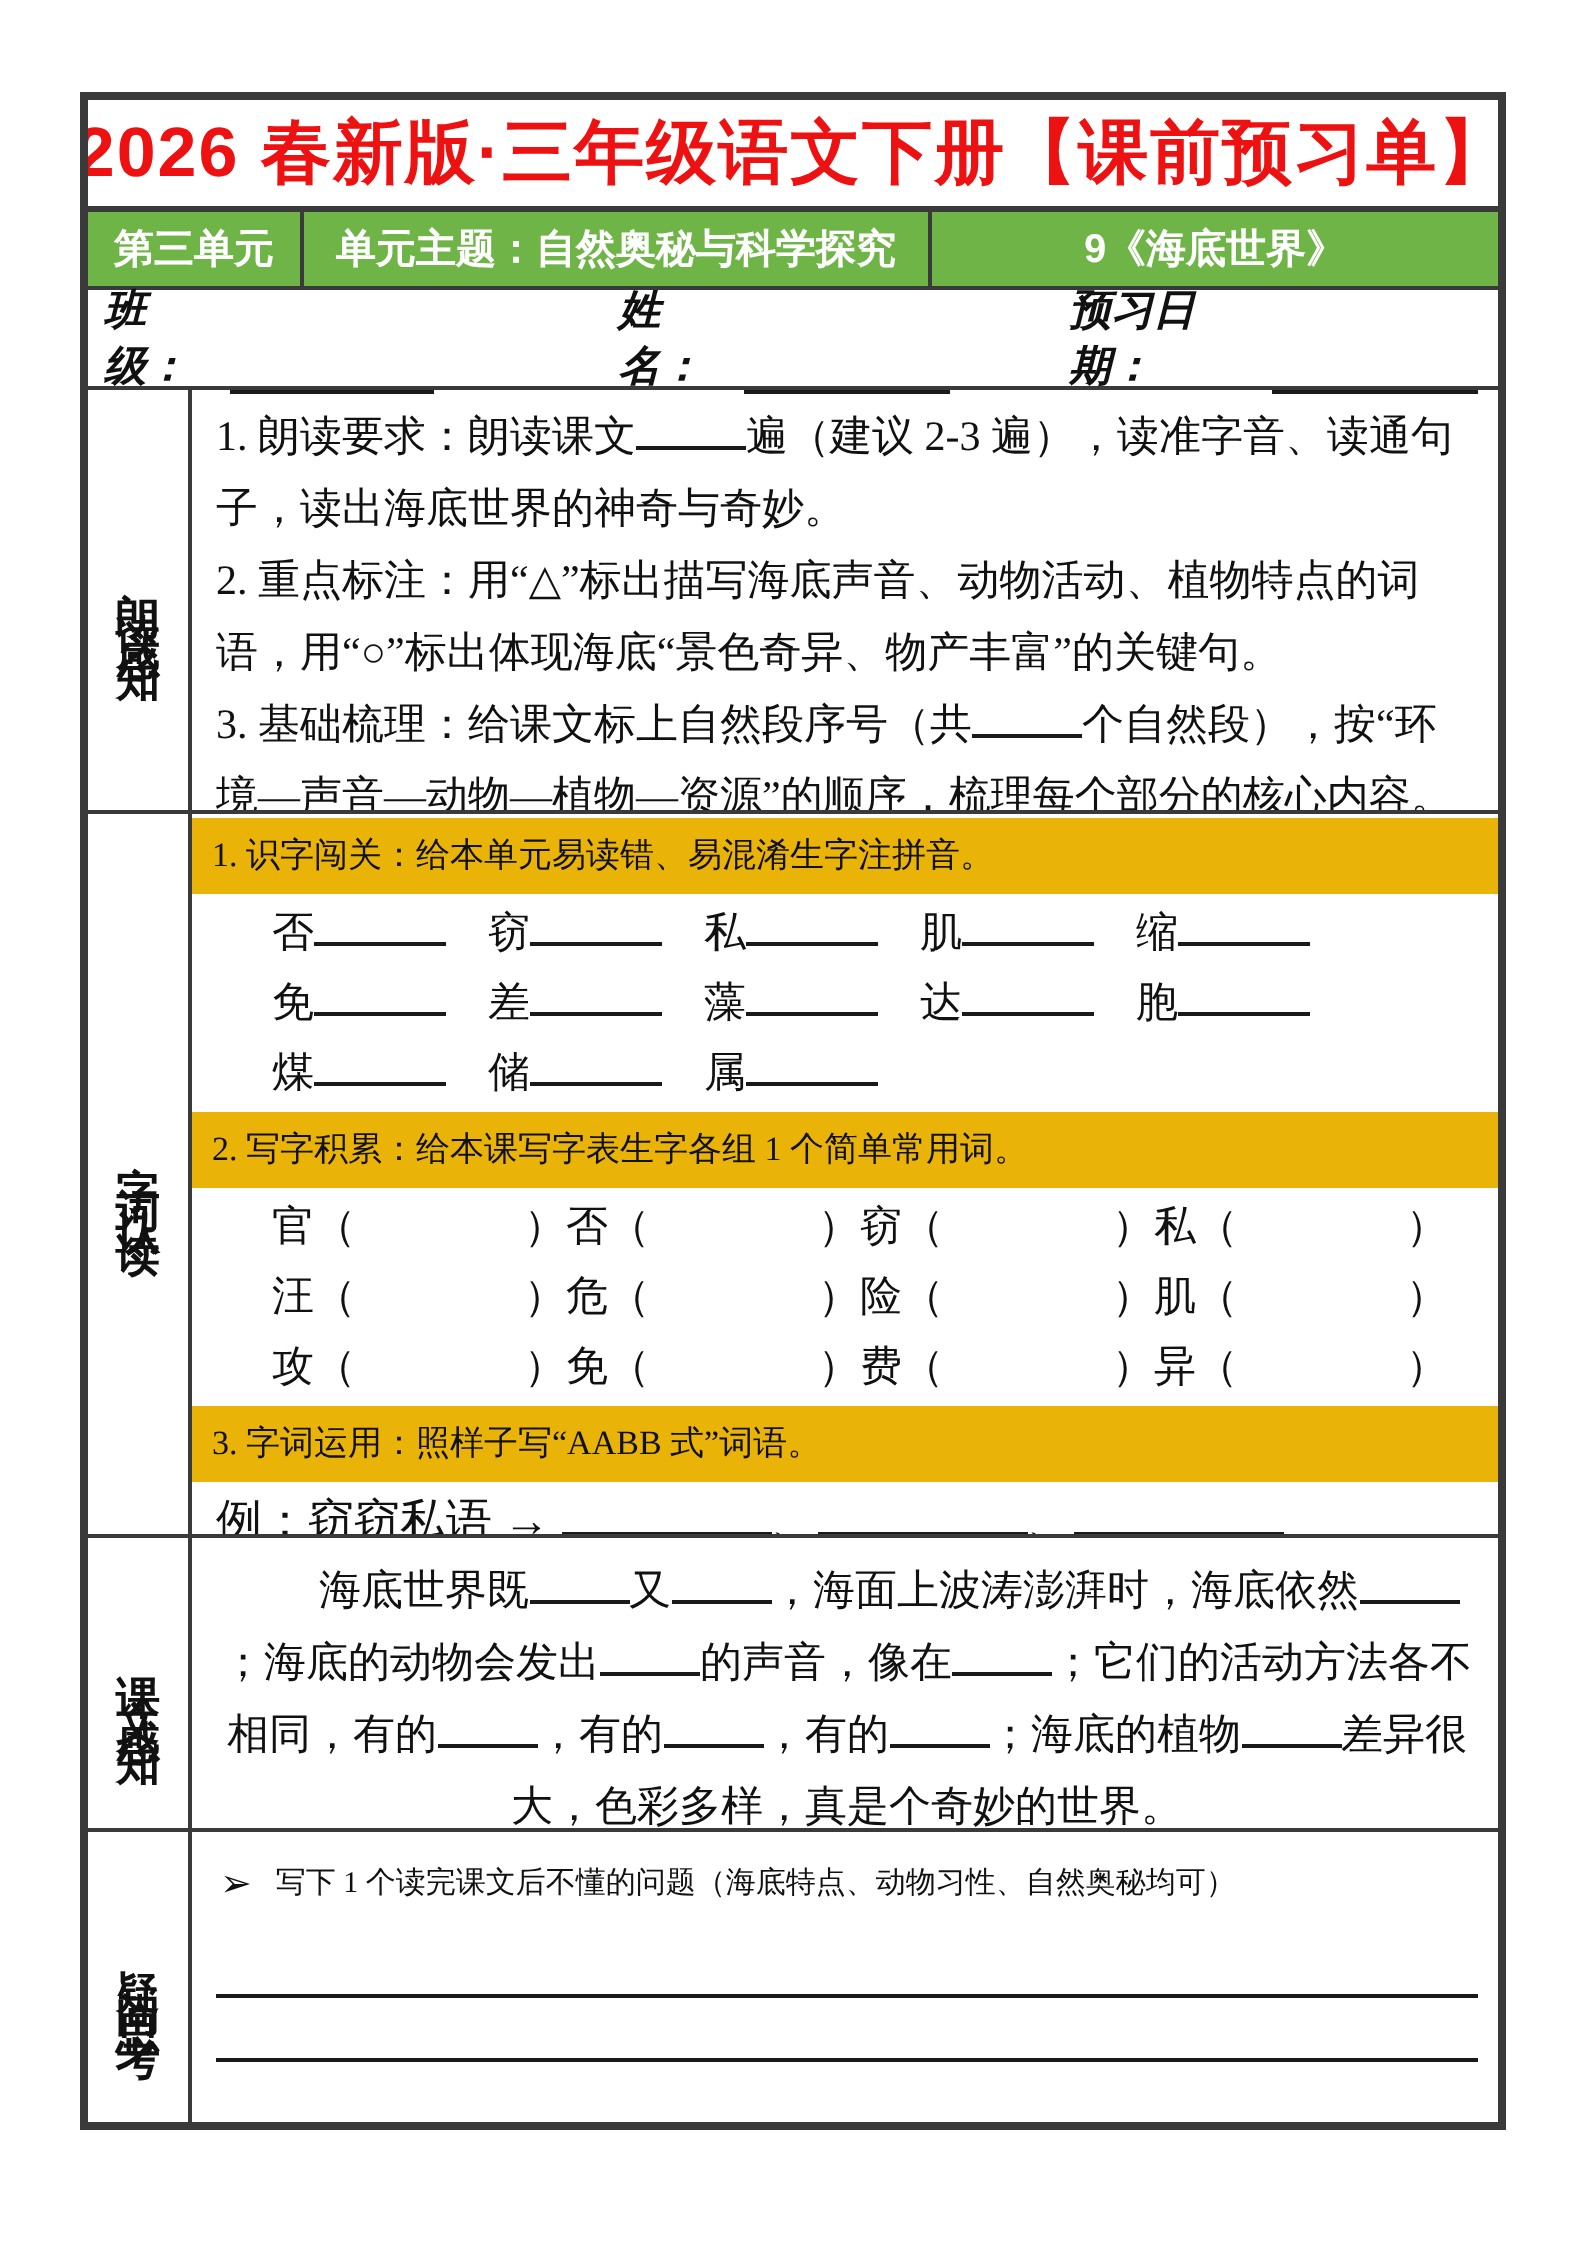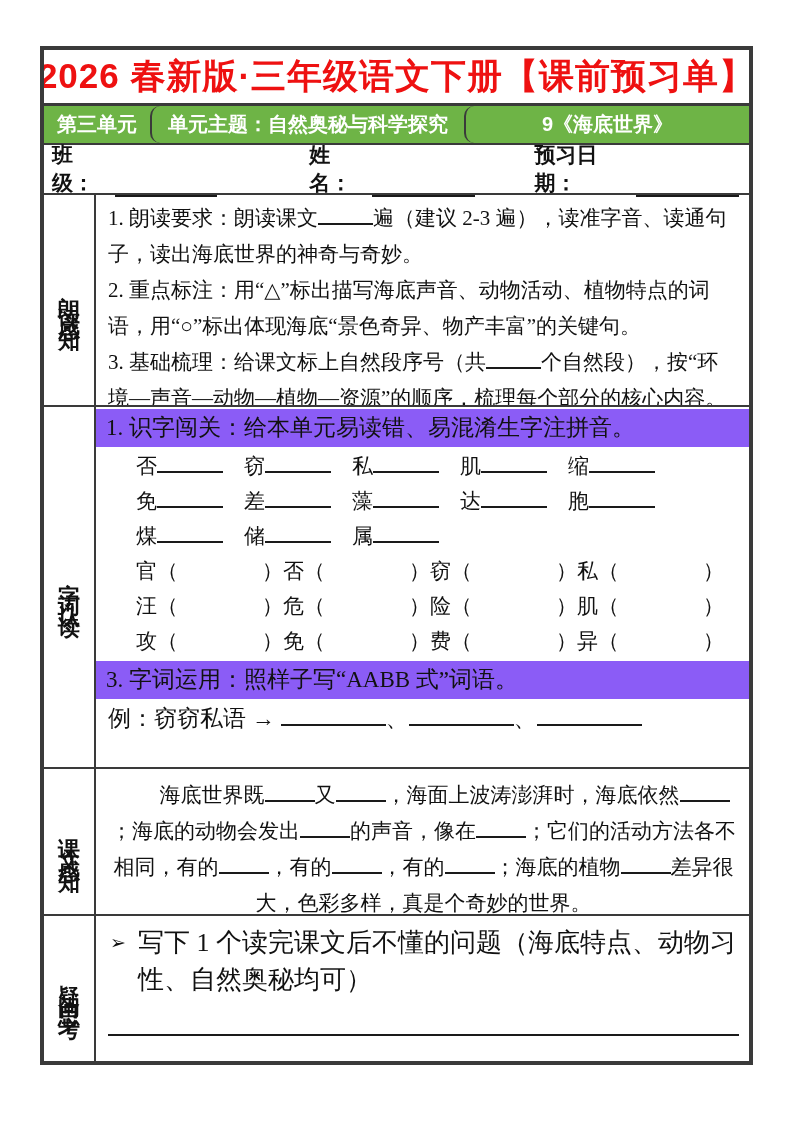--- a/index.html
+++ b/index.html
@@ -20,31 +20,31 @@
     font-weight: 900; font-size: 35px; color: #ee1111; letter-spacing: 1px;
     white-space: nowrap; overflow: hidden;
   }
   .green-row {
     display: flex; height: 42px;
     background: #6eb446;
     border-top: 3px solid #3a3a3a; border-bottom: 2px solid #3a3a3a;
     font-family: "Liberation Sans", "DejaVu Sans", sans-serif;
     font-weight: bold; font-size: 20px; color: #ffffff;
   }
-  .green-cell { display: flex; align-items: center; justify-content: center; border-radius: 10px; }
+  .green-cell { display: flex; align-items: center; justify-content: center; }
   .green-cell + .green-cell { border-left: 2px solid #3a3a3a; }
   .gc-unit   { width: 106px; }
   .gc-theme  { width: 314px; text-align: center; }
   .gc-lesson { flex: 1; }
 
   .info-row {
     height: 48px; display: flex; align-items: center;
     padding: 0 10px 0 8px;
     font-family: "Liberation Sans", "DejaVu Sans", sans-serif;
-    font-weight: bold; font-size: 21px;
+    font-weight: bold; font-size: 21px; font-style: italic;
   }
   .info-group { display: flex; align-items: flex-end; }
   .info-group.g2 { margin-left: 92px; }
   .info-group.g3 { margin-left: 60px; justify-content: center; }
   .info-line { display: inline-block; width: 110px; height: 26px; border-bottom: 2px solid #1a1a1a; margin-left: 4px; }
 
   
   .section { display: flex; border-top: 2px solid #3a3a3a; }
   .label-cell {
     width: 52px; border-right: 2px solid #3a3a3a;
@@ -66,33 +66,33 @@
     font-size: 21px; line-height: 36px; padding: 0 10px 0 12px;
   }
   .row-reading .content-cell { padding-top: 5px; }
 
   .blank {
     display: inline-block; height: 0.95em;
     border-bottom: 2px solid #1a1a1a;
   }
 
   .task-band {
-    background: #8b5cf6; font-size: 23px; line-height: 30px;
+    background: #eab308; font-size: 17px; line-height: 30px;
     padding: 4px 10px; margin: 2px 0;
   }
   .grid-line {
     font-size: 21px; line-height: 35px; padding-left: 40px; white-space: nowrap;
   }
   .example-line { font-size: 23px; line-height: 32px; padding: 2px 10px 0 12px; white-space: nowrap; }
 
   .row-course .body-p { text-indent: 2em; padding-top: 8px; line-height: 36px; text-align: center; }
 
   .bullet-row { display: flex; padding: 8px 10px 0 14px; }
   .bullet { font-size: 19px; line-height: 37px; margin-right: 12px; font-family: "DejaVu Sans", sans-serif; }
-  .bullet-text { font-size: 26px; line-height: 37px; flex: 1; }
+  .bullet-text { font-size: 15px; line-height: 37px; flex: 1; }
   .answer-line { height: 32px; border-bottom: 2px solid #1a1a1a; margin: 0 10px 0 12px; }
   .answer-line.first { margin-top: 6px; }
 </style>
 </head>
 <body>
 
 <div class="sheet">
 
   <div class="title-row">2026 春新版·三年级语文下册【课前预习单】</div>
 
@@ -130,20 +130,21 @@
 
   <div class="section row-words">
     <div class="label-cell">
       <div class="side-label">字词认读</div>
     </div>
     <div class="content-cell">
       <p class="task-band">1. 识字闯关：给本单元易读错、易混淆生字注拼音。</p>
       <p class="grid-line">否<span class="blank" style="width: 66px;"></span>　窃<span class="blank" style="width: 66px;"></span>　私<span class="blank" style="width: 66px;"></span>　肌<span class="blank" style="width: 66px;"></span>　缩<span class="blank" style="width: 66px;"></span></p>
       <p class="grid-line">免<span class="blank" style="width: 66px;"></span>　差<span class="blank" style="width: 66px;"></span>　藻<span class="blank" style="width: 66px;"></span>　达<span class="blank" style="width: 66px;"></span>　胞<span class="blank" style="width: 66px;"></span></p>
       <p class="grid-line">煤<span class="blank" style="width: 66px;"></span>　储<span class="blank" style="width: 66px;"></span>　属<span class="blank" style="width: 66px;"></span></p>
+      <p class="task-band">2. 写字积累：给本课写字表生字各组 1 个简单常用词。</p>
       <p class="grid-line">官（　　　　）否（　　　　）窃（　　　　）私（　　　　）</p>
       <p class="grid-line">汪（　　　　）危（　　　　）险（　　　　）肌（　　　　）</p>
       <p class="grid-line">攻（　　　　）免（　　　　）费（　　　　）异（　　　　）</p>
       <p class="task-band">3. 字词运用：照样子写“AABB 式”词语。</p>
       <p class="example-line">例：窃窃私语 → <span class="blank" style="width: 105px;"></span>、<span class="blank" style="width: 105px;"></span>、<span class="blank" style="width: 105px;"></span></p>
     </div>
   </div>
 
   <div class="section row-course">
     <div class="label-cell">

